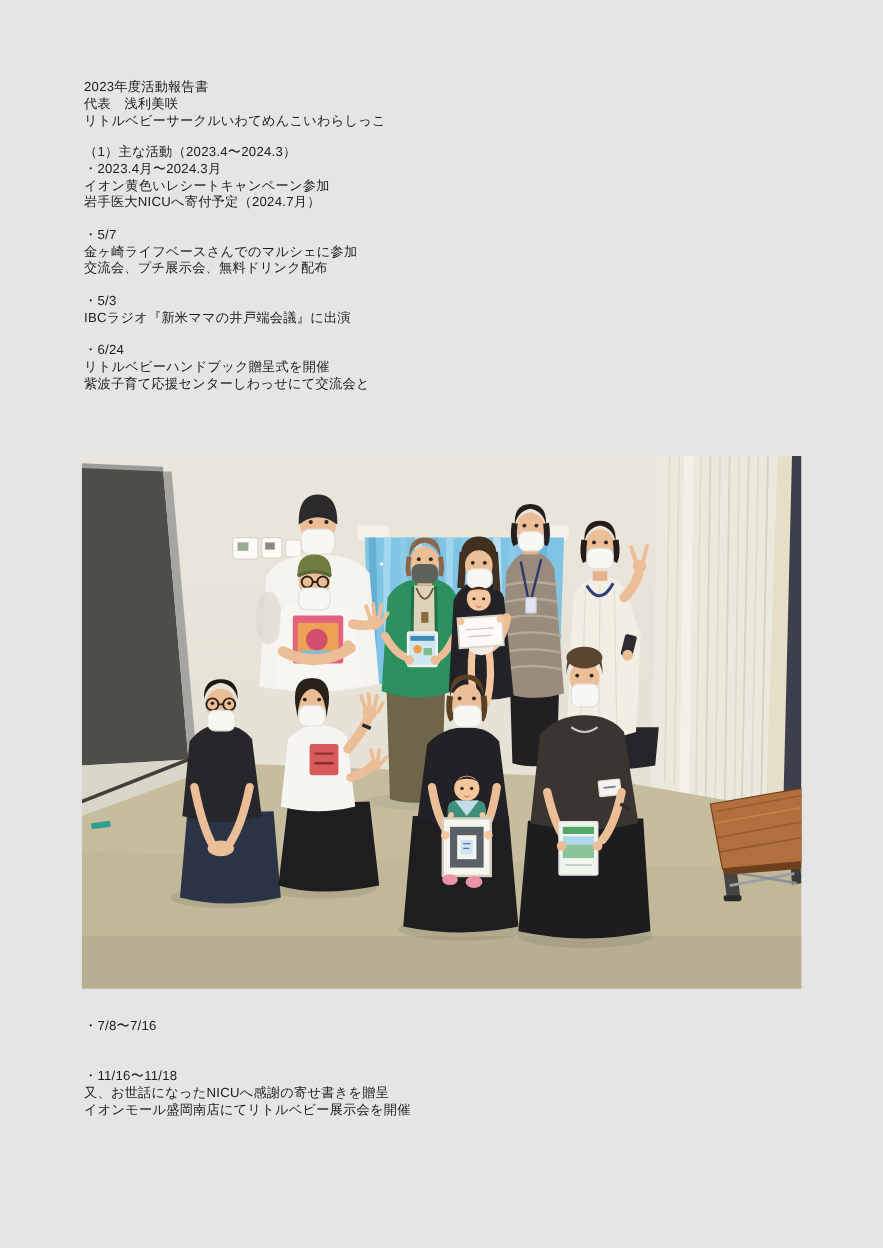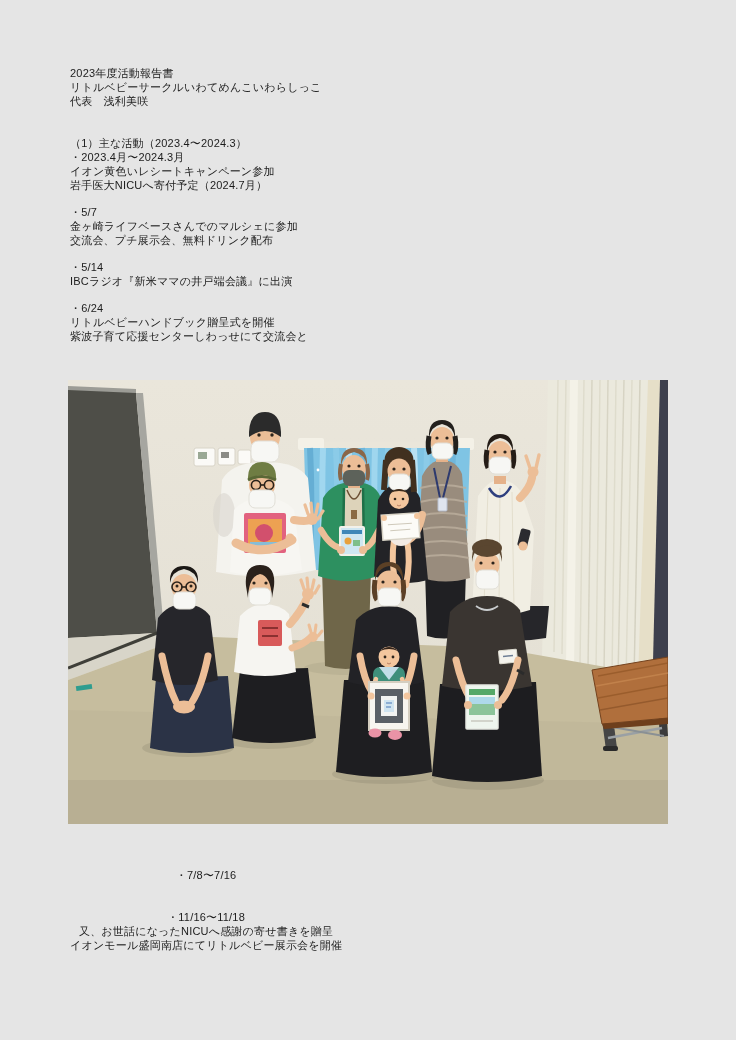--- a/index.html
+++ b/index.html
@@ -4,54 +4,54 @@
 <style>
   html,body{margin:0;padding:0;background:#ffffff;}
   .page{
     position:relative;width:736px;height:1040px;background:#e5e5e5;
     font-family:"Liberation Sans","DejaVu Sans",sans-serif;
     color:#1c1c1c;overflow:hidden;padding-left:48px;
   }
   .text-block{position:absolute;left:70px;font-size:11px;line-height:14px;letter-spacing:.2px;}
   .text-block .line{white-space:pre;}
   .header-block{top:66px;}
-  .pre-photo{top:136px;}
-  .post-photo{top:868px;text-align:center;}
+  .pre-photo{top:120px;}
+  .post-photo{top:848px;}
   .pre-photo .section{margin-bottom:13px;}
   .post-photo .section{margin-bottom:28px;}
   .photo-wrap{
     position:absolute;left:68px;top:380px;width:600px;height:444px;overflow:hidden;
   }
   .photo-wrap svg{display:block;}
 </style>
 </head>
 <body>
 
 <div class="page">
 
   <div class="text-block header-block">
       <div class="line">2023年度活動報告書</div>
+      <div class="line">代表　浅利美咲</div>
       <div class="line">リトルベビーサークルいわてめんこいわらしっこ</div>
-      <div class="line">代表　浅利美咲</div>
     </div>
 
   <div class="text-block pre-photo">
       <div class="section">
         <div class="line">（1）主な活動（2023.4〜2024.3）</div>
         <div class="line">・2023.4月〜2024.3月</div>
         <div class="line">イオン黄色いレシートキャンペーン参加</div>
         <div class="line">岩手医大NICUへ寄付予定（2024.7月）</div>
       </div>
       <div class="section">
         <div class="line">・5/7</div>
         <div class="line">金ヶ崎ライフベースさんでのマルシェに参加</div>
         <div class="line">交流会、プチ展示会、無料ドリンク配布</div>
       </div>
       <div class="section">
-        <div class="line">・5/14</div>
+        <div class="line">・5/3</div>
         <div class="line">IBCラジオ『新米ママの井戸端会議』に出演</div>
       </div>
       <div class="section">
         <div class="line">・6/24</div>
         <div class="line">リトルベビーハンドブック贈呈式を開催</div>
         <div class="line">紫波子育て応援センターしわっせにて交流会と</div>
       </div>
     </div>
 
   <div class="photo-wrap">

